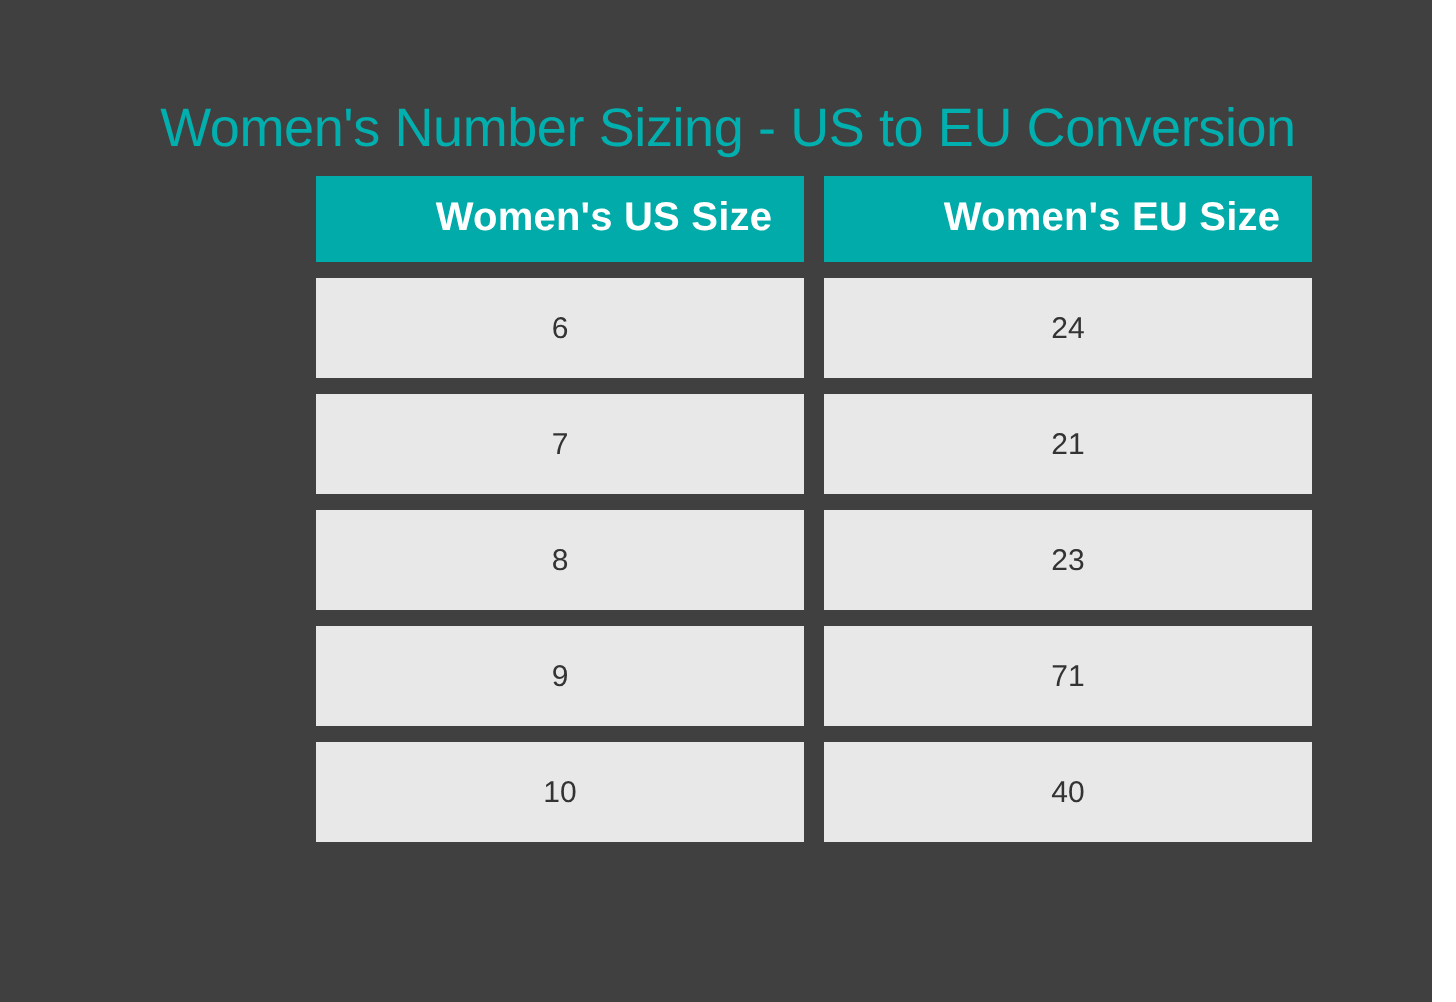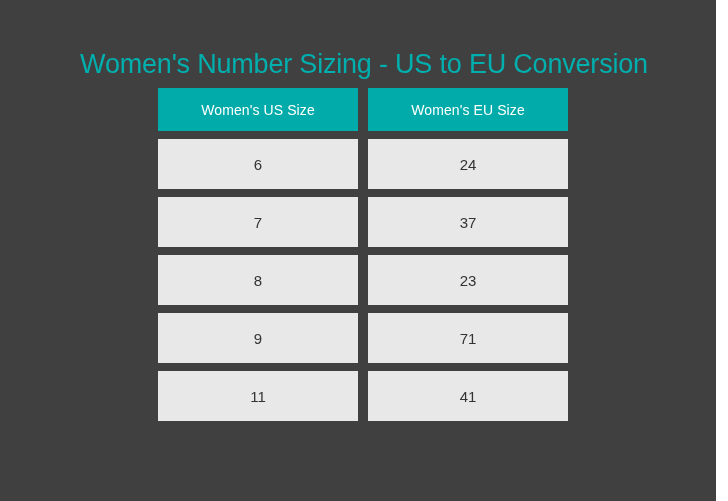--- a/index.html
+++ b/index.html
@@ -57,23 +57,24 @@
     margin: 0;
     width: 200px;
     text-align: center;
     vertical-align: middle;
   }
 
   .table thead th {
     height: 43px;
     background: #00aba9;
     color: #ffffff;
-    font-size: 14px;
-    font-weight: 400;
+    font-size: 20px;
+    font-weight: 700;
     letter-spacing: 0.1px;
+    padding-left: 44px;
   }
 
   .table tbody td {
     height: 50px;
     background: #e8e8e8;
     color: #333333;
     font-size: 15px;
     font-weight: 400;
   }
 </style>
@@ -92,31 +93,31 @@
           <th>Women's EU Size</th>
         </tr>
       </thead>
       <tbody>
         <tr>
           <td>6</td>
           <td>24</td>
         </tr>
         <tr>
           <td>7</td>
-          <td>37</td>
+          <td>21</td>
         </tr>
         <tr>
           <td>8</td>
           <td>23</td>
         </tr>
         <tr>
           <td>9</td>
           <td>71</td>
         </tr>
         <tr>
-          <td>11</td>
-          <td>41</td>
+          <td>10</td>
+          <td>40</td>
         </tr>
       </tbody>
     </table>
   </div>
 
 </div>
 
 </body></html>

